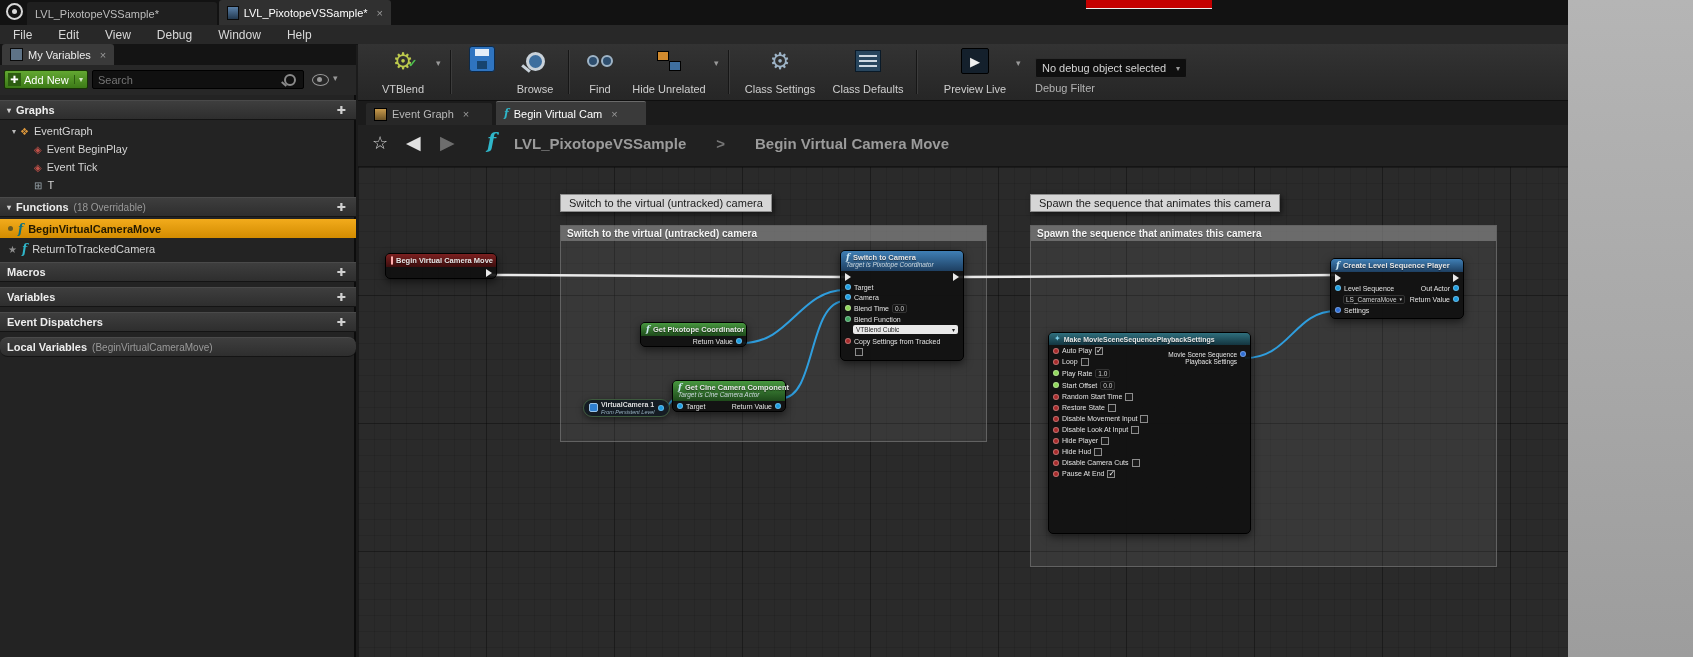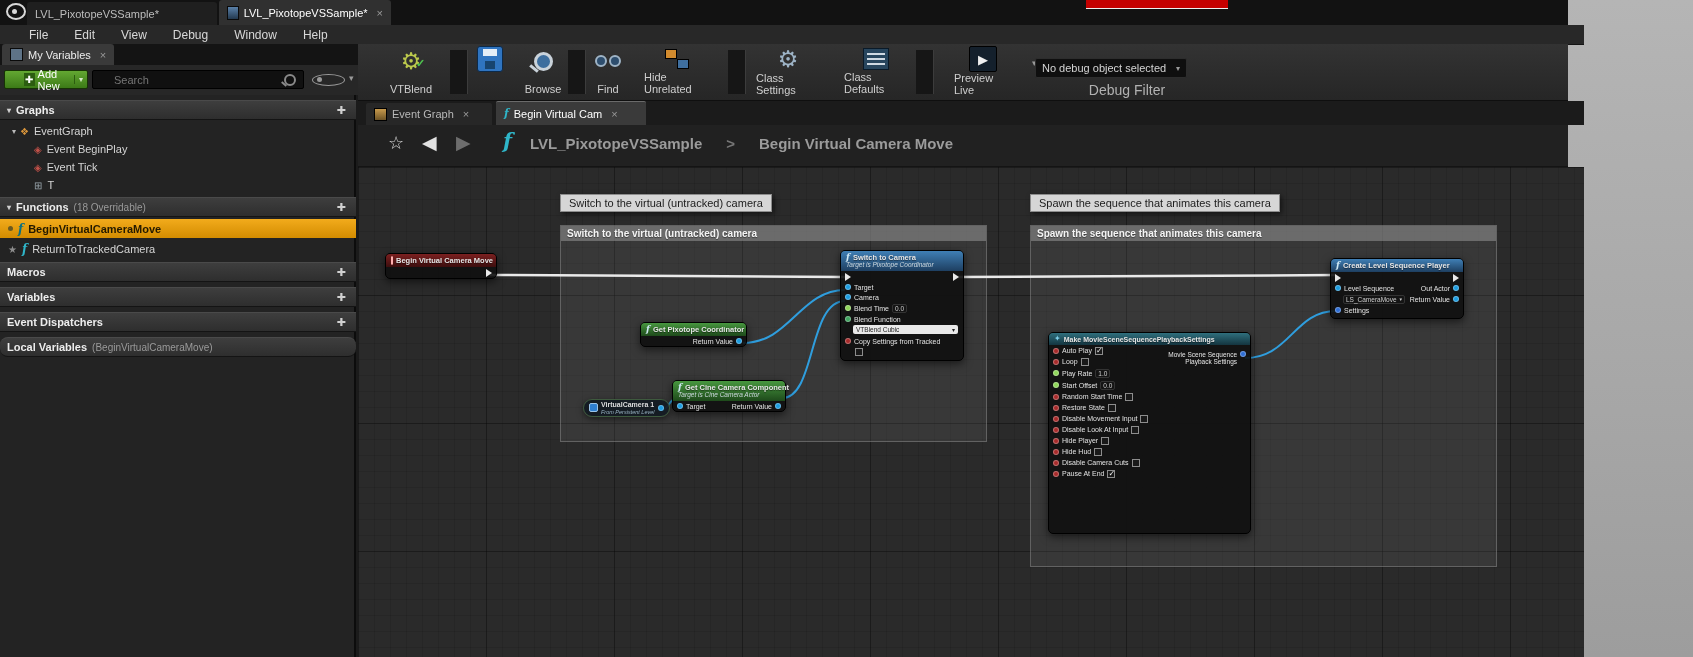--- a/index.html
+++ b/index.html
@@ -1,18 +1,18 @@
 <!DOCTYPE html>
 <html><head>
 <meta charset="utf-8">
 <style>
   html,body{margin:0;padding:0;background:#111;}
   #app{position:relative;width:1693px;height:657px;overflow:hidden;background:#1b1b1b;
        font-family:"Liberation Sans",sans-serif;color:#ddd;-webkit-font-smoothing:antialiased;}
-  .abs{position:absolute;padding-left:16px;}
+  .abs{position:absolute;}
 
   
   .titlebar{left:0;top:0;width:1568px;height:25px;background:#121212;}
   .uelogo{left:6px;top:3px;width:17px;height:17px;border:2px solid #d8d8d8;border-radius:50%;box-sizing:border-box;}
   .uelogo::after{content:"";position:absolute;left:4px;top:4px;width:5px;height:5px;background:#d8d8d8;border-radius:50%;}
   .wtab{top:2px;height:23px;background:#1f1f1f;border-radius:3px 3px 0 0;display:flex;align-items:center;gap:5px;
         padding:0 8px;font-size:11px;color:#bdbdbd;box-sizing:border-box;}
   .wtab.active{top:0;height:25px;background:#303030;color:#fff;}
   .leveltab-icon{width:12px;height:12px;background:linear-gradient(#5a80a8,#23394f);border:1px solid #0a0a0a;}
   .closex{color:#9a9a9a;font-size:11px;margin-left:4px;}
@@ -78,34 +78,34 @@
   .hideicon::before{content:"";position:absolute;left:0;top:0;width:10px;height:8px;background:#d28b2e;border:1px solid #000;}
   .hideicon::after{content:"";position:absolute;right:0;bottom:0;width:10px;height:8px;background:#3f6f9f;border:1px solid #000;}
   .sliders{width:24px;height:20px;background:#28465e;border:1px solid #0a1a28;position:relative;}
   .sliders::before{content:"";position:absolute;left:3px;top:4px;right:3px;height:2px;background:#cfd9e2;box-shadow:0 5px 0 #cfd9e2,0 10px 0 #cfd9e2;}
   .playbox{width:26px;height:24px;background:#14202c;border:1px solid #000;display:flex;align-items:center;justify-content:center;
            color:#f0f0f0;font-size:13px;border-radius:2px;}
   .tcaret{position:absolute;top:58px;font-size:9px;color:#9a9a9a;}
   .tsep{position:absolute;top:50px;height:44px;width:1px;background:#161616;border-right:1px solid #3c3c3c;}
   .debugbtn{left:1035px;top:58px;width:152px;height:20px;background:#0f0f0f;border:1px solid #2d2d2d;border-radius:2px;
             display:flex;align-items:center;justify-content:space-between;padding:0 6px;font-size:11px;color:#d4d4d4;box-sizing:border-box;}
-  .debuglabel{left:1035px;top:82px;width:152px;text-align:center;font-size:14px;color:#b2b2b2;}
+  .debuglabel{left:1035px;top:82px;width:152px;text-align:left;font-size:11px;color:#b2b2b2;}
 
   
   .gtabstrip{left:358px;top:101px;width:1210px;height:24px;background:#1b1b1b;}
   .gtab{top:103px;height:22px;background:#272727;border-radius:2px 2px 0 0;display:flex;align-items:center;gap:5px;
         padding:0 8px;font-size:11px;color:#b8b8b8;box-sizing:border-box;}
   .gtab.active{top:101px;height:24px;background:#3a3a3a;color:#fff;border-top:1px solid #6a6a6a;}
   .gtab-icon{width:11px;height:11px;background:linear-gradient(#c79a4d,#6e5426);border:1px solid #000;}
   .crumbbar{left:358px;top:125px;width:1210px;height:42px;background:#212121;border-bottom:1px solid #141414;box-sizing:border-box;}
   .crumb-star{left:372px;top:132px;font-size:18px;color:#d6d6d6;}
   .crumb-back{left:406px;top:131px;font-size:19px;color:#e2e2e2;}
   .crumb-fwd{left:440px;top:131px;font-size:19px;color:#6d6d6d;}
   .crumb-f{left:487px;top:128px;font-size:21px;}
-  .crumbpath{left:514px;top:135px;display:flex;gap:24px;font-size:15px;font-weight:bold;color:#9b9b9b;}
+  .crumbpath{left:514px;top:135px;display:flex;gap:30px;font-size:15px;font-weight:bold;color:#9b9b9b;}
   .crumbsep{color:#777;}
 
   
   .canvas{left:358px;top:167px;width:1210px;height:490px;background-color:#2a2a2a;
     background-image:
       linear-gradient(rgba(0,0,0,.28) 1px,transparent 1px),
       linear-gradient(90deg,rgba(0,0,0,.28) 1px,transparent 1px),
       linear-gradient(rgba(0,0,0,.10) 1px,transparent 1px),
       linear-gradient(90deg,rgba(0,0,0,.10) 1px,transparent 1px);
     background-size:128px 128px,128px 128px,16px 16px,16px 16px;overflow:hidden;}

